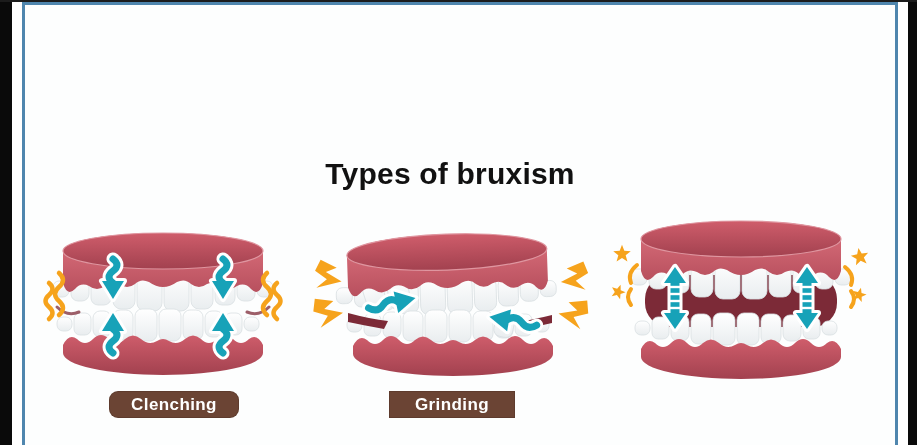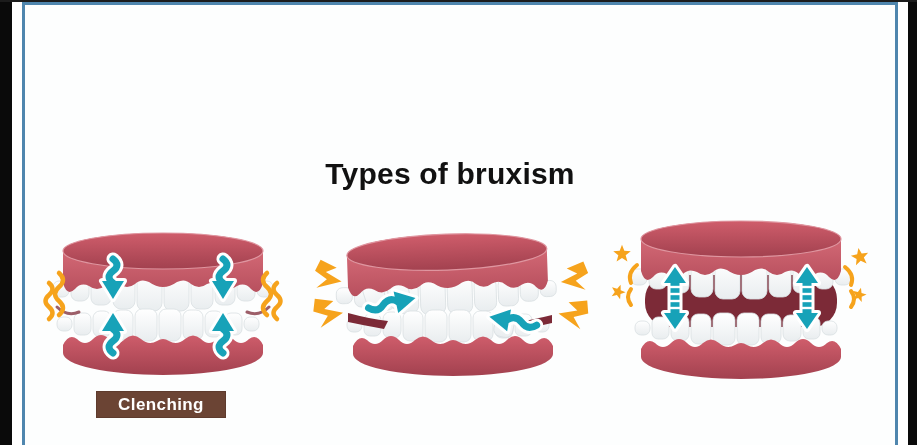--- a/index.html
+++ b/index.html
@@ -27,21 +27,21 @@
   #panel-clenching{left:-2px;top:220px;}
   #panel-grinding{left:285px;top:220px;}
   #panel-tapping{left:576px;top:208px;}
   .caption{
     position:absolute;top:386px;height:27px;width:130px;
     background:var(--label-bg);color:var(--label-text);
     display:flex;align-items:center;justify-content:center;
     font-size:17px;font-weight:700;letter-spacing:0.4px;
     box-shadow:inset 0 0 0 1px rgba(0,0,0,0.12);
   }
-  #caption-clenching{left:71px;}
+  #caption-clenching{left:84px;border-radius:9px;}
   #caption-grinding{left:364px;width:126px;}
   #caption-tapping{left:652px;width:127px;}
 </style>
 </head>
 <body>
 
 <svg width="0" height="0" style="position:absolute" aria-hidden="true">
   <defs>
     <linearGradient id="gUpper" x1="0" y1="0" x2="0" y2="1">
       <stop offset="0" style="stop-color:var(--gum-light)"></stop>
@@ -238,13 +238,14 @@
       <g stroke="var(--orange)" stroke-width="4" fill="none" stroke-linecap="round">
         <path d="M36,40 Q26,48 30,58"></path>
         <path d="M30,64 Q24,72 30,80"></path>
         <path d="M244,42 Q254,50 250,60"></path>
         <path d="M250,66 Q256,74 250,82"></path>
       </g>
     </g>
   </svg>
 
   <div class="caption" id="caption-clenching">Clenching</div>
+  <div class="caption" id="caption-grinding">Grinding</div>
 </div>
 
 </body></html>

